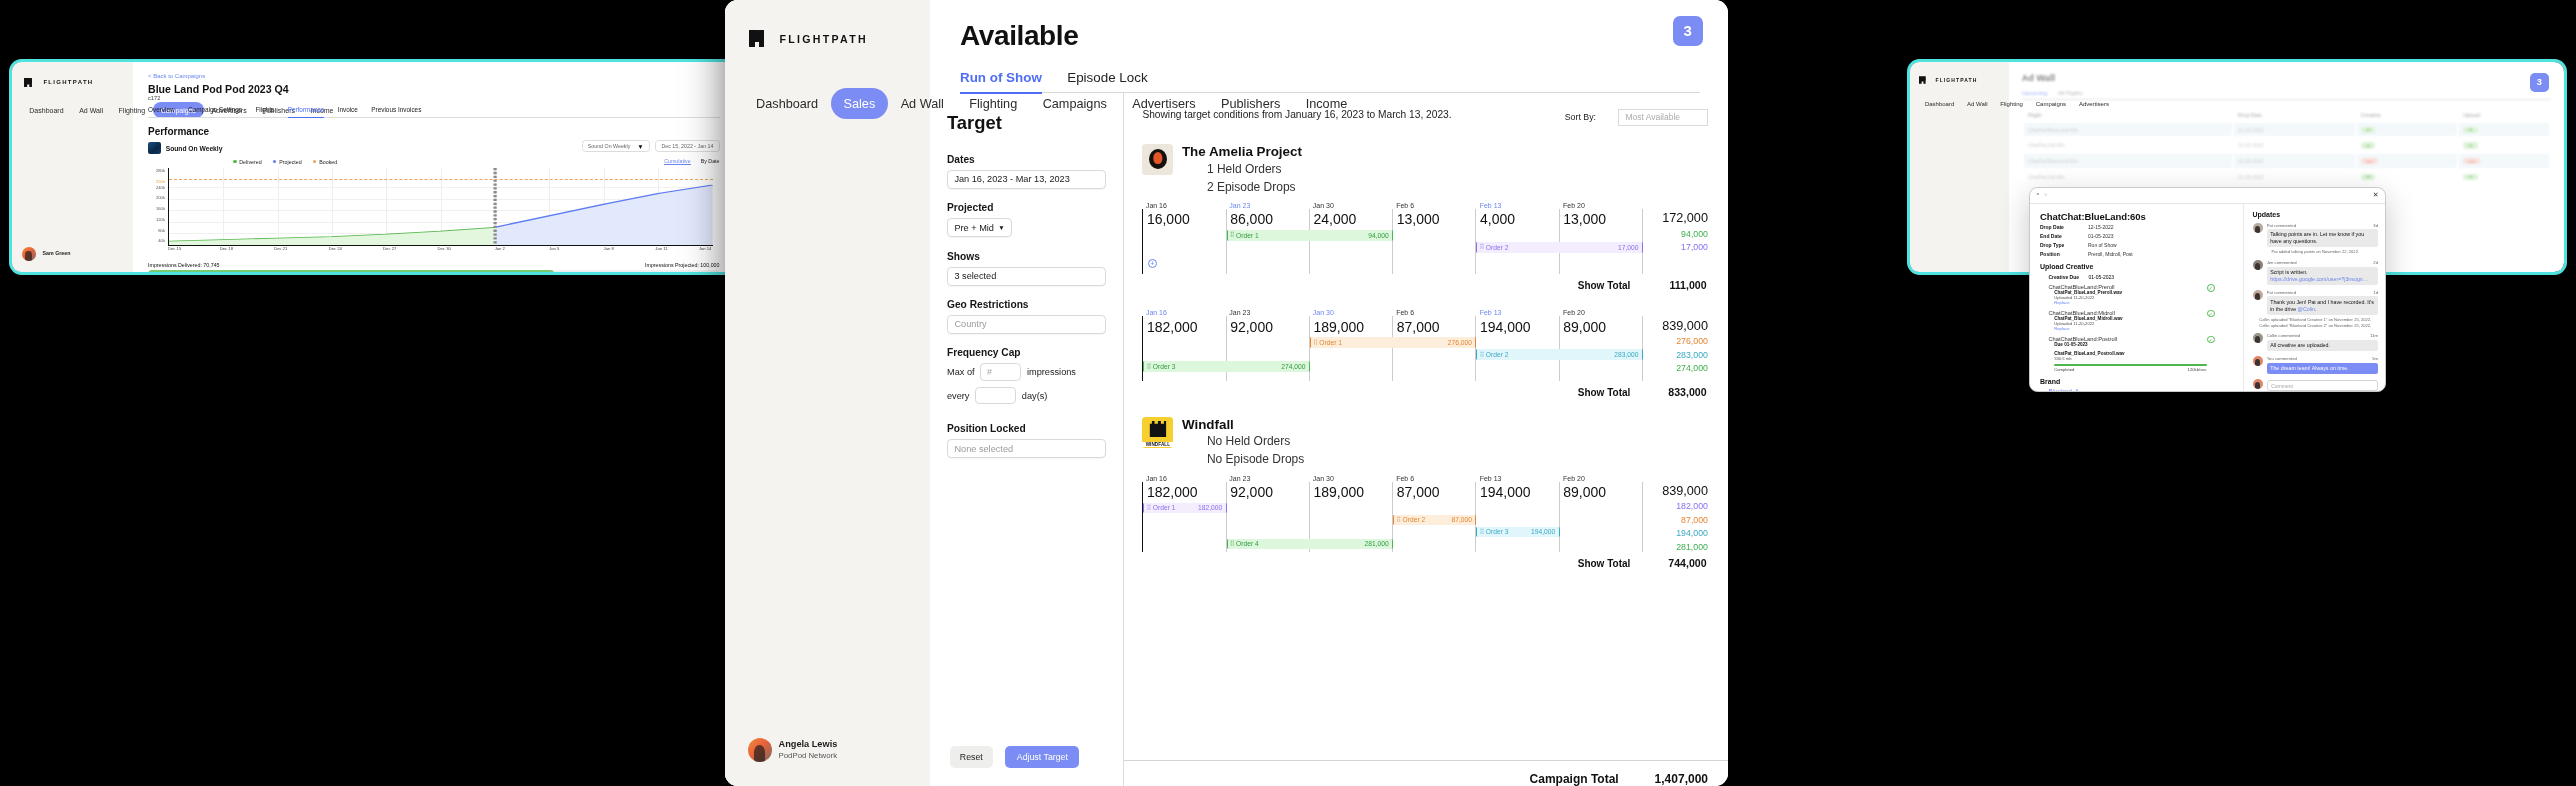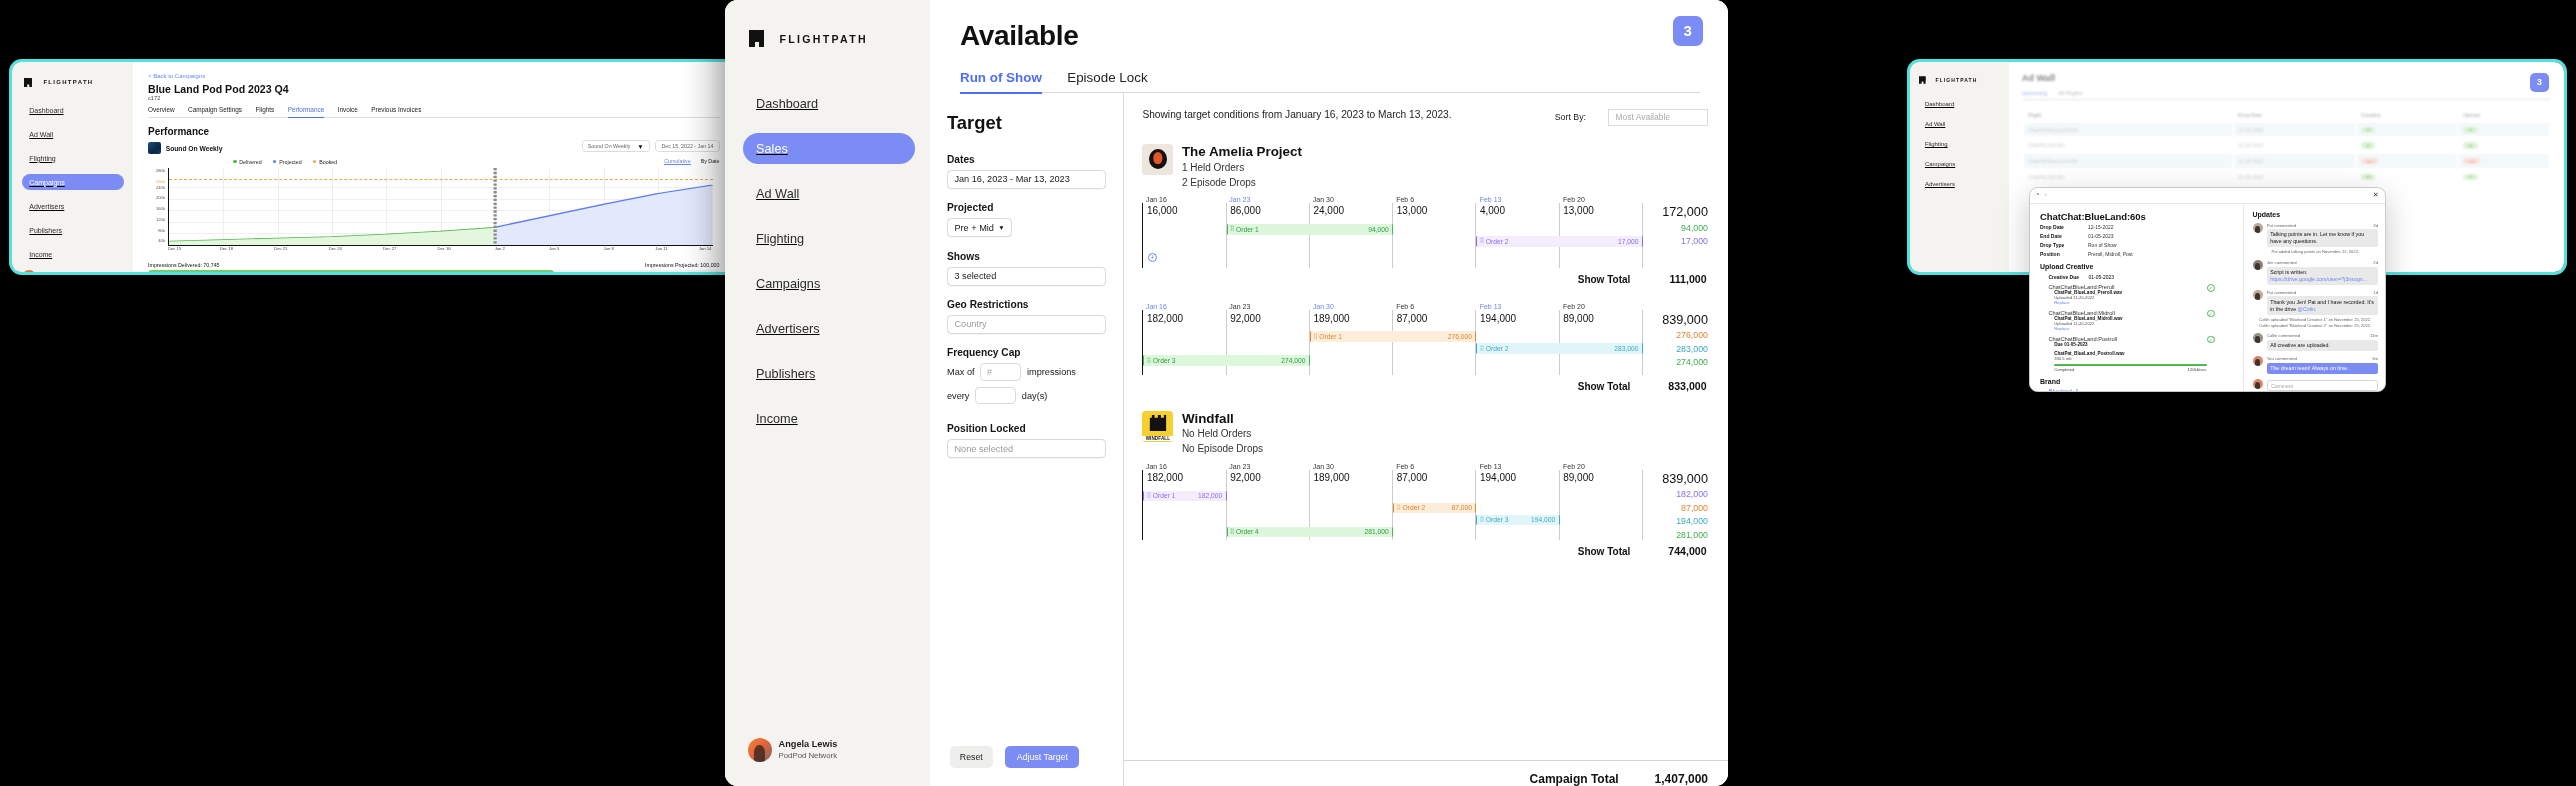--- a/index.html
+++ b/index.html
@@ -25,21 +25,21 @@
   .sidebar {
     background: #f5f3ef;
     display: flex; flex-direction: column;
     flex: none;
   }
   .brand { display: flex; align-items: center; gap: 6.4px; }
   .brand-mark { flex: none; }
   .brand-text {
     font-weight: 700; letter-spacing: 2.3px; color: #111;
   }
-  .navlist { display: flex; flex-direction: column; text-decoration: underline; }
+  .navlist { display: flex; flex-direction: row; }
   .navitem {
     color: #2b2b2b; border-radius: 706px;
     display: flex; align-items: center;
     white-space: nowrap;
   }
   .navitem.active { background: #7b8cf4; color: #fff; }
   .userbox { display: flex; align-items: center; gap: 7px; margin-top: auto; }
   .avatar {
     border-radius: 50%; flex: none;
     background: linear-gradient(135deg,#f08a3c 0%, #e8623a 45%, #7a6a66 100%);
@@ -98,46 +98,46 @@
   .target-actions { margin-top: auto; display: flex; align-items: center; gap: 12.7px; padding: 0 0 18.4px 2.8px; }
   .btn-reset { background: #eeeeec; color: #222; font-size: 8.8px; border-radius: 5px; padding: 5.7px 10px; }
   .btn-adjust { background: #7b8cf4; color: #fff; font-size: 8.8px; border-radius: 5px; padding: 5.7px 11.3px; }
 
   
   .avail { flex: 1; display: flex; flex-direction: column; min-width: 0; }
   .avail-top { display: flex; align-items: flex-start; justify-content: space-between; padding: 15.5px 20px 0 18.4px; }
   .avail-note { font-size: 10.2px; color: #1c1c1c; }
   .sortby { display: flex; align-items: center; gap: 22px; }
   .sortby-lab { font-size: 8.8px; color: #222; }
-  .sortby-box { width: 100px; height: 17px; border: 0.7px solid #dadada; border-radius: 0; display:flex; align-items:center; padding: 0 6.4px; font-size: 8.5px; color: #aaa; }
+  .sortby-box { width: 90px; height: 17px; border: 0.7px solid #dadada; border-radius: 0; display:flex; align-items:center; padding: 0 6.4px; font-size: 8.5px; color: #aaa; }
 
   .shows { flex: 1; padding: 0 20px 0 18.4px; overflow: hidden; }
   .show { margin-top: 18.4px; }
   .show-head { display: flex; gap: 8.5px; align-items: flex-start; }
   .show-art { width: 31px; height: 31px; border-radius: 3.5px; flex: none; overflow: hidden; position: relative; }
   .art-amelia { background: #ece6dd; }
   .art-amelia::before{ content:''; position:absolute; left:50%; top:14%; transform:translateX(-50%); width:58%; height:66%; border-radius:50%; background:#16110f; }
   .art-amelia::after{ content:''; position:absolute; left:50%; top:26%; transform:translateX(-50%); width:30%; height:38%; border-radius:50% 50% 45% 45%; background:#e2562a; }
   .art-epic { background: linear-gradient(160deg,#2f5e8f 0%, #173f66 55%, #0e2847 100%); }
   .art-epic::after{ content:'E'; position:absolute; left:9%; bottom:4%; font-size:16.2px; font-weight:700; color:#0c1f38; font-family:"Liberation Serif",serif; }
   .art-epic::before{ content:''; position:absolute; left:48%; top:18%; width:34%; height:34%; border-radius:50%; background:#9ad36a; filter: blur(0.7px); }
   .art-wind { background: #f7cf2e; }
   .art-wind::before{ content:''; position:absolute; left:50%; top:10%; transform:translateX(-50%); width:54%; height:56%; background:#121212; clip-path: polygon(0% 22%,14% 22%,14% 6%,30% 6%,30% 22%,50% 22%,50% 6%,68% 6%,68% 22%,86% 22%,86% 6%,100% 6%,100% 100%,0% 100%); }
   .art-wind::after{ content:'WINDFALL'; position:absolute; left:0; right:0; bottom:0.7px; text-align:center; font-size:4.6px; font-weight:700; letter-spacing:0.1px; color:#111; background:#fff; }
   .show-name { font-size: 13.4px; font-weight: 700; color: #111; line-height: 1.15; }
-  .show-sub { font-size: 10px; color: #333; line-height: 1.5; }
+  .show-sub { font-size: 12px; color: #333; line-height: 1.5; margin-left: 25px; }
 
   .grid-wrap { position: relative; margin-top: 6.4px; }
   .grid-dates { display: flex; }
   .gcell { flex: 1; font-size: 7px; color: #333; padding-left: 3.5px; }
   .gcell.hl { color: #6a86f0; }
   .grid-body { position: relative; display: flex; border-left: 1.4px solid #111; }
   .gcol { flex: 1; border-right: 0.7px solid #ccc; min-height: 65px; padding: 2.1px 0 0 3.5px; position: relative; }
   .gcol:last-child { border-right: 1.4px solid #111; }
-  .gval { font-size: 10px; color: #111; }
+  .gval { font-size: 14px; color: #111; }
   .totcol { width: 65px; flex: none; text-align: right; padding-left: 7px; }
   .tot-main { font-size: 12.7px; color: #111; margin-top: 2.1px; }
   .tot-row { font-size: 8.8px; margin-top: 3.5px; }
 
   .ordlayer { position: absolute; left: 0; right: 0; top: 21px; }
   .ord {
     position: absolute; height: 10.6px; border-radius: 1.4px;
     display: flex; align-items: center; justify-content: space-between;
     padding: 0 3.5px 0 2.1px; font-size: 6.7px;
   }

